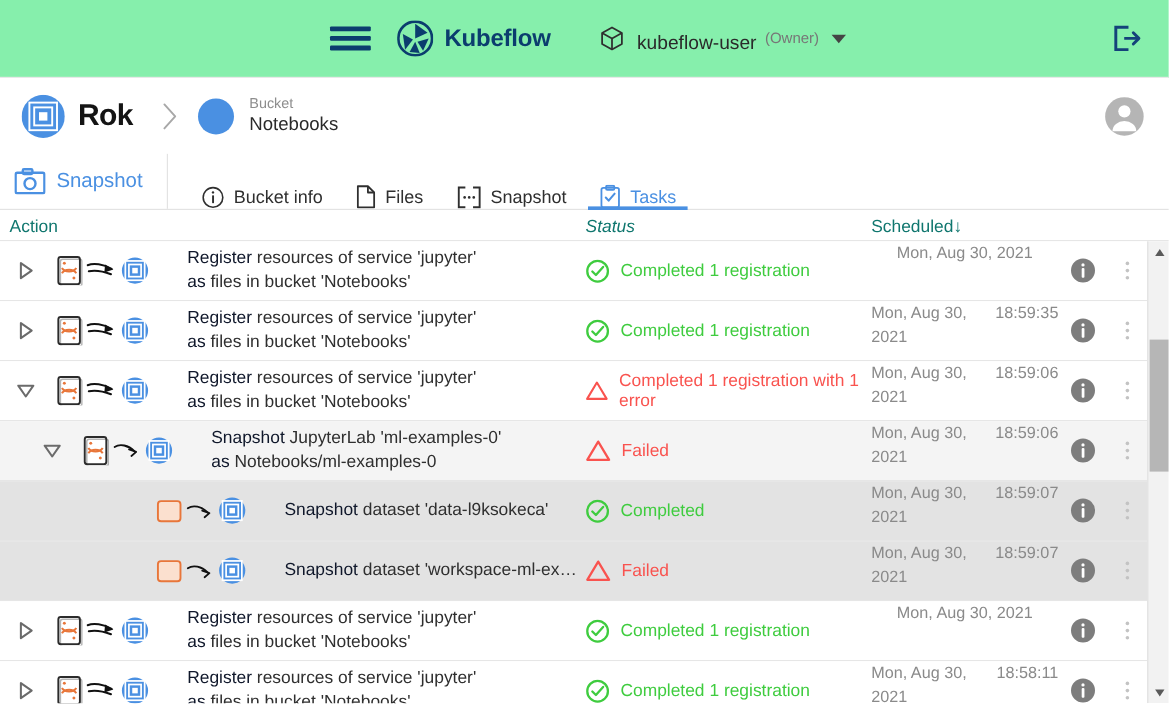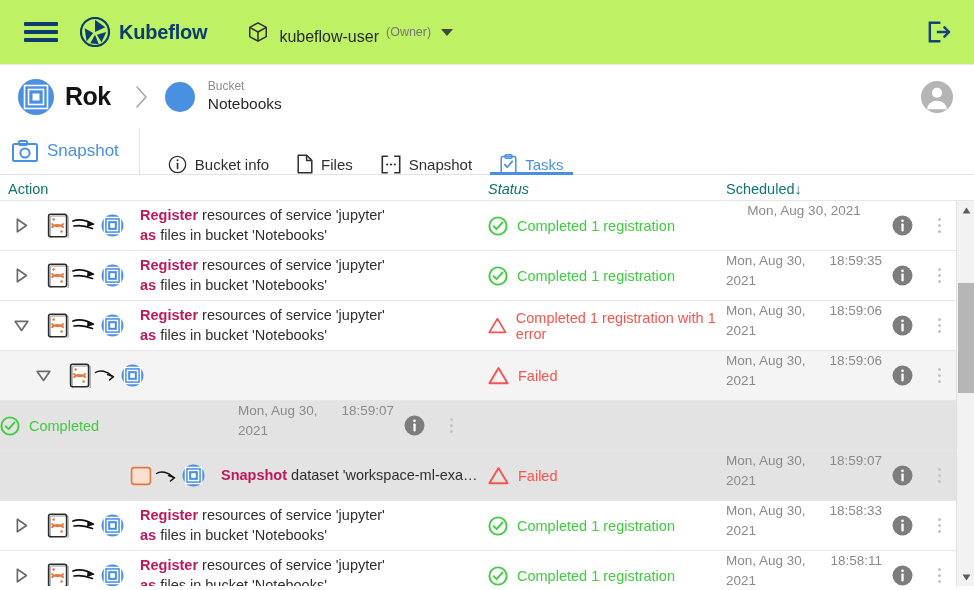--- a/index.html
+++ b/index.html
@@ -6,26 +6,27 @@
   html, body {
     width: 974px; height: 590px;
     font-family: "Liberation Sans", sans-serif;
     background: #ffffff;
     overflow: hidden;
   }
 
   
   .kf-bar {
     height: 65px;
-    background: #bef264;
+    background: #86efac;
     display: flex;
     align-items: center;
     padding: 0 18px;
     border-bottom: 1px solid #e8e8e8;
     position: relative;
+    justify-content: center;
   }
   .hamburger {
     width: 34px; height: 26px;
     display: flex; flex-direction: column; justify-content: space-between;
     padding: 3px 0;
     cursor: pointer;
     margin-right: 22px;
     margin-left: 6px;
   }
   .hamburger span {
@@ -162,21 +163,21 @@
   .icons {
     display: flex; align-items: center; gap: 3px;
     flex: 0 0 auto; margin-left: 13px;
   }
   .icons.ind-2 { margin-left: 48px; }
   .desc {
     margin-left: 16px; font-size: 14.5px; color: #2f2f2f;
     line-height: 1.32; white-space: nowrap; overflow: hidden;
     text-overflow: ellipsis;
   }
-  .desc b { font-weight: bold; color: #be185d; }
+  .desc b { font-weight: normal; color: #0f172a; margin-left: 16px; }
 
   .cell-status {
     width: 238px; display: flex; align-items: center; gap: 9px;
     font-size: 14.5px;
   }
   .cell-status.ok { color: #3fcc3f; }
   .cell-status.err { color: #f9534f; align-items: center; }
 
   .cell-sched {
     width: 156px; display: flex; flex-direction: row;
@@ -525,20 +526,21 @@
     <path d="M1.5 6.5 C6 3.5, 13 5, 18 10" fill="none" stroke="#111" stroke-width="1.5" stroke-linecap="round"></path>
     <path d="M13.5 8.5 L19.5 10.6 L15.5 14" fill="none" stroke="#111" stroke-width="1.5" stroke-linecap="round" stroke-linejoin="round"></path>
   </svg>
             <svg width="23" height="23" viewBox="0 0 24 24">
     <circle cx="12" cy="12" r="11.4" fill="#4a90e2"></circle>
     <rect x="3.6" y="3.6" width="16.8" height="16.8" fill="none" stroke="#ffffff" stroke-width="1.5"></rect>
     <rect x="6.7" y="6.7" width="10.6" height="10.6" fill="none" stroke="#ffffff" stroke-width="1.5"></rect>
     <rect x="9.6" y="9.6" width="4.8" height="4.8" fill="#ffffff"></rect>
   </svg>
           </div>
+       <div class="desc"><b>Snapshot</b><span> JupyterLab 'ml-examples-0'</span><br><b>as</b><span> Notebooks/ml-examples-0</span></div>
      </div>
      <div class="cell-status err">
        <svg width="21" height="19" viewBox="0 0 21 19">
     <path d="M10.5 2 L19.6 17.2 L1.4 17.2 Z" fill="none" stroke="#f9534f" stroke-width="1.9" stroke-linejoin="round"></path>
           </svg>
        <span>Failed</span>
      </div>
      <div class="cell-sched">
        <span>Mon, Aug 30, 2021</span>
        <span>18:59:06</span>
@@ -552,20 +554,39 @@
         </div>
      <div class="cell-menu">
        <span class="kebab">
             <i></i>
             <i></i>
             <i></i>
           </span>
      </div>
       </div>
       <div class="row lvl2">
+        <div class="cell-action">
+       <div class="twisty pad-2 empty"></div>
+       <div class="icons ind-2">
+            <svg width="22" height="20" viewBox="0 0 22 20">
+    <rect x="1.6" y="1.6" width="18.8" height="16.8" rx="2.6" fill="#fbe0cf" stroke="#e8763a" stroke-width="1.6"></rect>
+  </svg>
+            <svg width="24" height="18" viewBox="0 0 24 18">
+    <path d="M1.5 6.5 C6 3.5, 13 5, 18 10" fill="none" stroke="#111" stroke-width="1.5" stroke-linecap="round"></path>
+    <path d="M13.5 8.5 L19.5 10.6 L15.5 14" fill="none" stroke="#111" stroke-width="1.5" stroke-linecap="round" stroke-linejoin="round"></path>
+  </svg>
+            <svg width="23" height="23" viewBox="0 0 24 24">
+    <circle cx="12" cy="12" r="11.4" fill="#4a90e2"></circle>
+    <rect x="3.6" y="3.6" width="16.8" height="16.8" fill="none" stroke="#ffffff" stroke-width="1.5"></rect>
+    <rect x="6.7" y="6.7" width="10.6" height="10.6" fill="none" stroke="#ffffff" stroke-width="1.5"></rect>
+    <rect x="9.6" y="9.6" width="4.8" height="4.8" fill="#ffffff"></rect>
+  </svg>
+          </div>
+       <div class="desc"><b>Snapshot</b><span> dataset 'data-l9ksokeca'</span></div>
+     </div>
      <div class="cell-status ok">
        <svg width="20" height="20" viewBox="0 0 20 20">
       <circle cx="10" cy="10" r="8.6" fill="none" stroke="#3fcc3f" stroke-width="1.9"></circle>
       <path d="M5.6 10.2 L8.6 13.2 L14.6 6.4" fill="none" stroke="#3fcc3f" stroke-width="1.9" stroke-linecap="round" stroke-linejoin="round"></path>
           </svg>
        <span>Completed</span>
      </div>
      <div class="cell-sched">
        <span>Mon, Aug 30, 2021</span>
        <span>18:59:07</span>
@@ -662,21 +683,20 @@
      </div>
      <div class="cell-status ok">
        <svg width="20" height="20" viewBox="0 0 20 20">
       <circle cx="10" cy="10" r="8.6" fill="none" stroke="#3fcc3f" stroke-width="1.9"></circle>
       <path d="M5.6 10.2 L8.6 13.2 L14.6 6.4" fill="none" stroke="#3fcc3f" stroke-width="1.9" stroke-linecap="round" stroke-linejoin="round"></path>
           </svg>
        <span>Completed 1 registration</span>
      </div>
      <div class="cell-sched">
        <span>Mon, Aug 30, 2021</span>
-       <span>18:58:33</span>
      </div>
      <div class="cell-info">
           <svg width="21" height="21" viewBox="0 0 21 21">
     <circle cx="10.5" cy="10.5" r="10" fill="#7d7d7d"></circle>
     <circle cx="10.5" cy="5.8" r="1.35" fill="#ffffff"></circle>
     <rect x="9.4" y="8.4" width="2.3" height="8" rx="0.8" fill="#ffffff"></rect>
           </svg>
         </div>
      <div class="cell-menu">
        <span class="kebab">

